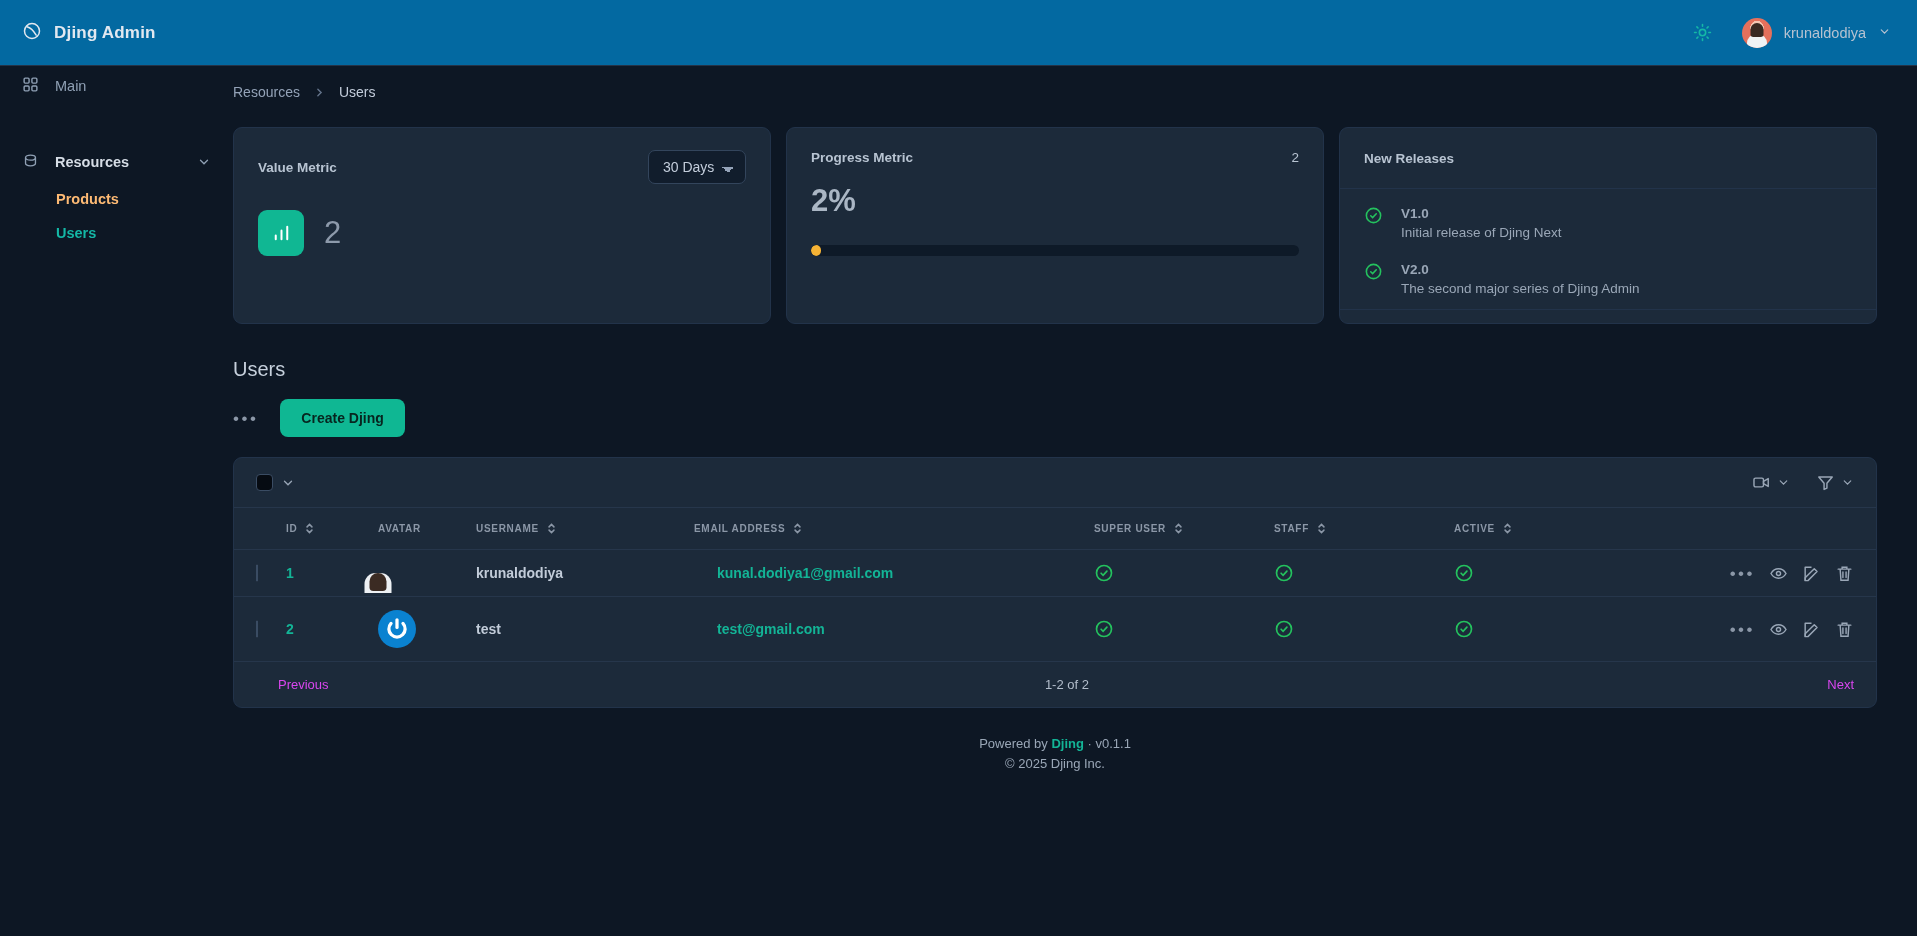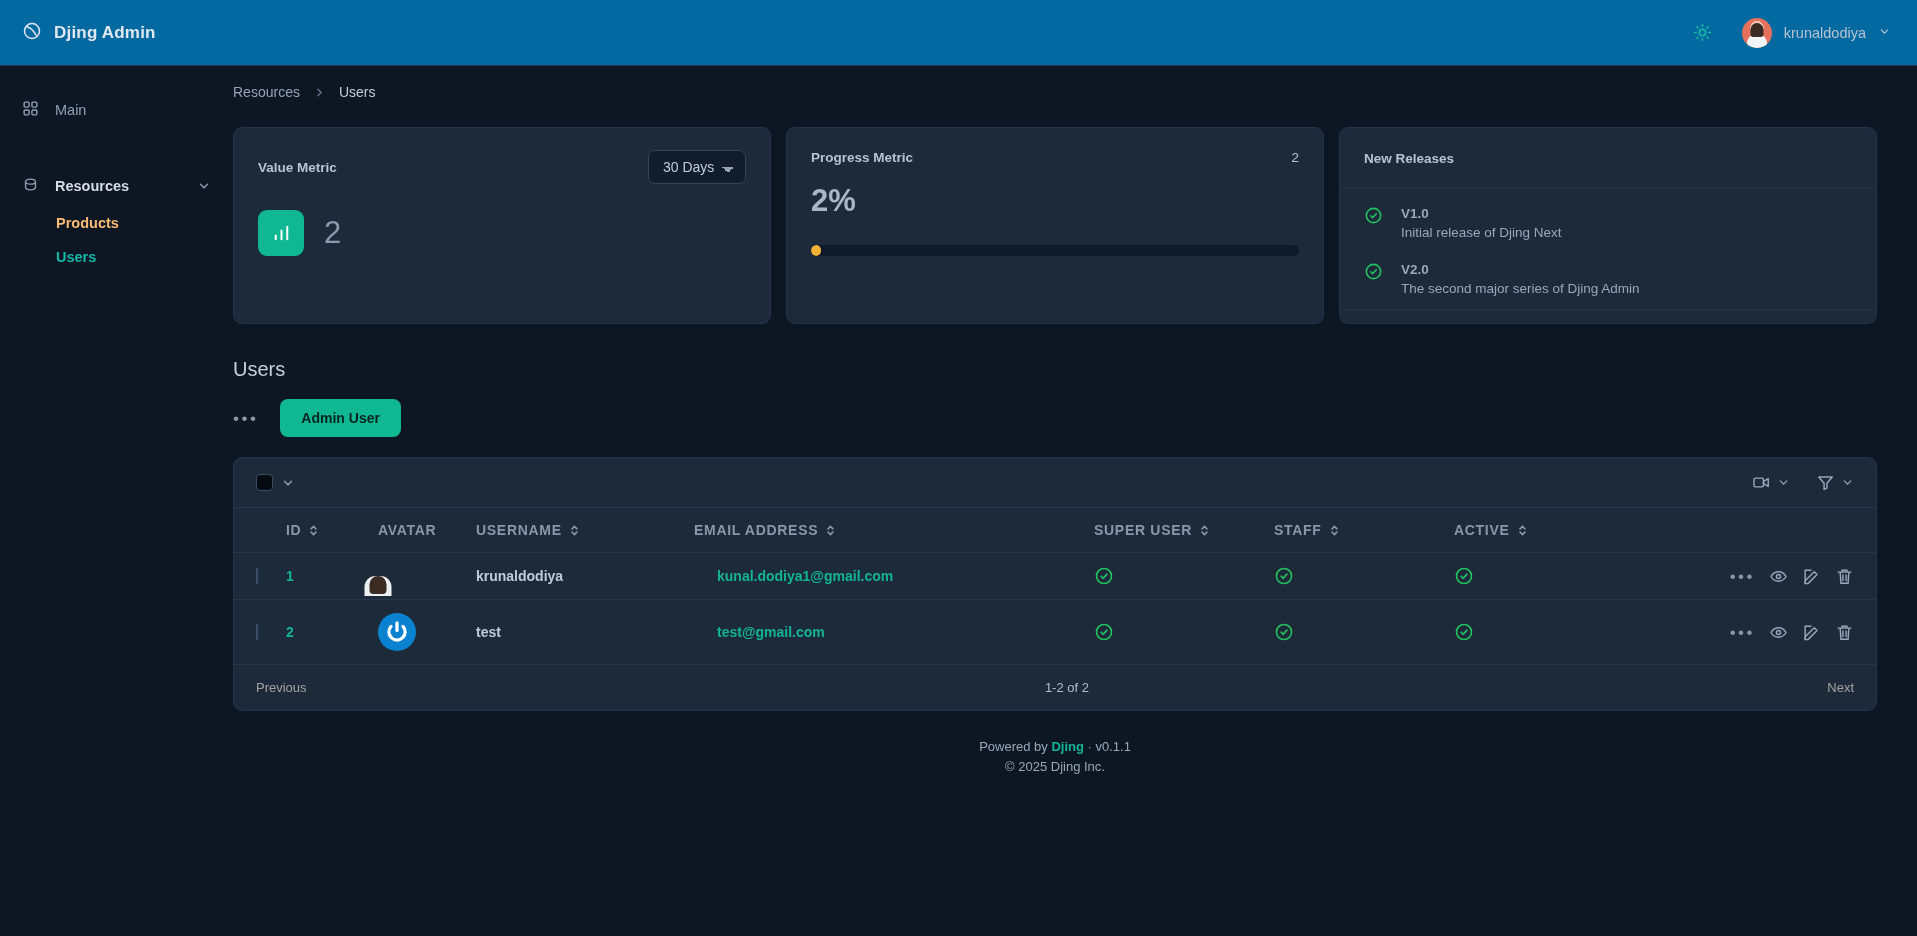--- a/index.html
+++ b/index.html
@@ -34,21 +34,21 @@
   }
   .avatar-sm::before {
     content: ""; position: absolute; left: 50%; top: 18%;
     width: 13px; height: 14px; transform: translateX(-50%);
     background: #3a2a22; border-radius: 7px 7px 3px 3px; z-index: 2;
   }
   .user-name { font-size: 14.5px; color: #b6c2d1; }
 
   
   .shell { display: flex; height: calc(936px - 66px); }
-  .sidebar { width: 233px; flex: none; padding-top: 24px; }
+  .sidebar { width: 233px; flex: none; }
   .nav-row {
     display: flex; align-items: center; gap: 16px;
     padding: 10px 22px; font-size: 14.5px; cursor: pointer;
   }
   .nav-row .nav-label { color: #8fa0b4; }
   .nav-row.group { margin-top: 36px; }
   .nav-row.group .nav-label { color: #d6dde6; font-weight: bold; }
   .nav-row .chev { margin-left: auto; color: #8fa0b4; display: flex; }
   .nav-sub { padding: 9px 22px 9px 56px; font-size: 14.5px; color: #fdba74; cursor: pointer; font-weight: bold; }
   .nav-sub.active { color: #14b8a6; font-weight: bold; }
@@ -126,21 +126,21 @@
   }
   .cb {
     width: 17px; height: 17px; border-radius: 4px;
     background: #060b12; border: 1px solid #3a4c63; cursor: pointer; flex: none;
   }
   .top-left, .icon-grp { display: flex; align-items: center; gap: 8px; }
   .icon-grp { gap: 6px; color: #9aa7b7; cursor: pointer; }
   .icon-sets { display: flex; align-items: center; gap: 26px; }
   table { width: 100%; border-collapse: collapse; }
   th {
-    text-align: center; font-size: 14px; letter-spacing: .7px; font-weight: bold;
+    text-align: center; font-size: 10px; letter-spacing: .7px; font-weight: bold;
     color: #8b97a7; padding: 14px 0; text-transform: uppercase;
   }
   .th-inner { display: flex; align-items: center; gap: 7px; cursor: pointer; }
   thead tr { border-bottom: 1px solid #26364b; }
   tbody tr { border-bottom: 1px solid #26364b; }
   td { padding: 13px 0; font-size: 14px; color: #b2bdcb; }
   .c-cb { width: 52px; padding-left: 22px; }
   .c-id { width: 92px; }
   .c-av { width: 98px; }
   .c-user { width: 218px; }
@@ -164,21 +164,21 @@
     background: #eef1f4; border-radius: 11px 11px 0 0;
   }
   .avatar-grav {
     width: 38px; height: 38px; border-radius: 50%; background: #0a82d0;
     display: flex; align-items: center; justify-content: center;
   }
   .check-ok { color: #24c25e; display: flex; }
   .row-actions { display: flex; align-items: center; gap: 14px; color: #9aa7b7; padding-right: 22px; justify-content: flex-end; }
   .row-actions svg, .row-actions .dots { cursor: pointer; }
   .pager { display: flex; align-items: center; justify-content: space-between; padding: 15px 22px; font-size: 13px; }
-  .pg-side { color: #a3a3a3; cursor: pointer; }
+  .pg-side { color: #d946ef; cursor: pointer; margin-left: 22px; }
   .pg-mid { color: #b2bdcb; }
 
   .footer { text-align: center; margin-top: 26px; font-size: 13px; color: #9aa7b7; line-height: 1.5; }
   .footer a { color: #13b496; font-weight: bold; text-decoration: none; }
 </style>
 </head>
 <body>
 
 <div class="topbar">
   <div class="brand">
@@ -323,21 +323,21 @@
         </div>
         <div class="rel-foot"></div>
       </div>
     </div>
 
     <div class="section-title">Users</div>
 
     <div class="tools">
       <div class="tools-right">
         <span class="dots">•••</span>
-        <button class="btn-primary">Admin User</button>
+        <button class="btn-primary">Create Djing</button>
       </div>
     </div>
 
     <div class="table-card">
       <div class="table-top">
         <div class="top-left">
           <span class="cb"></span>
           <span style="color:#9aa7b7;display:flex">
             <svg width="14" height="14" viewBox="0 0 24 24" fill="none" stroke="currentColor" stroke-width="2.2" stroke-linecap="round">
                 <path d="M6 9l6 6 6-6"></path>

